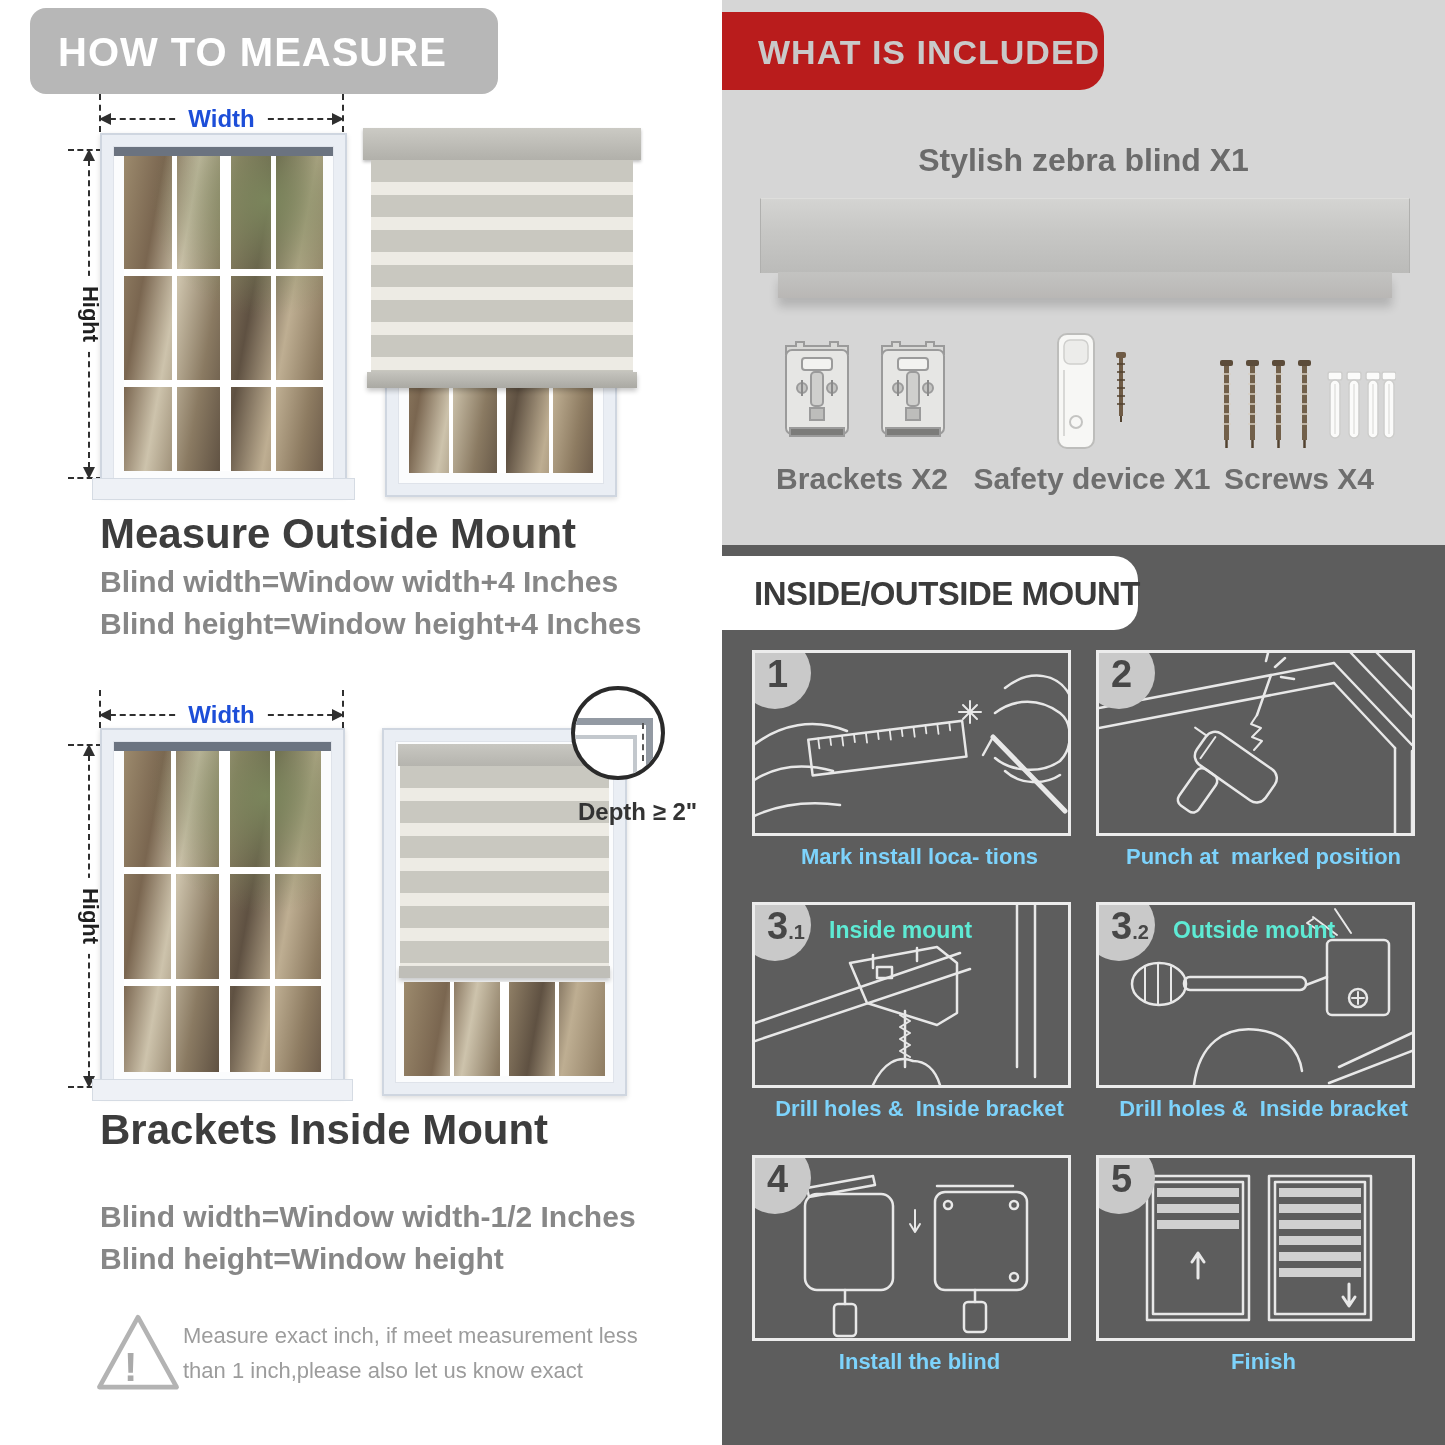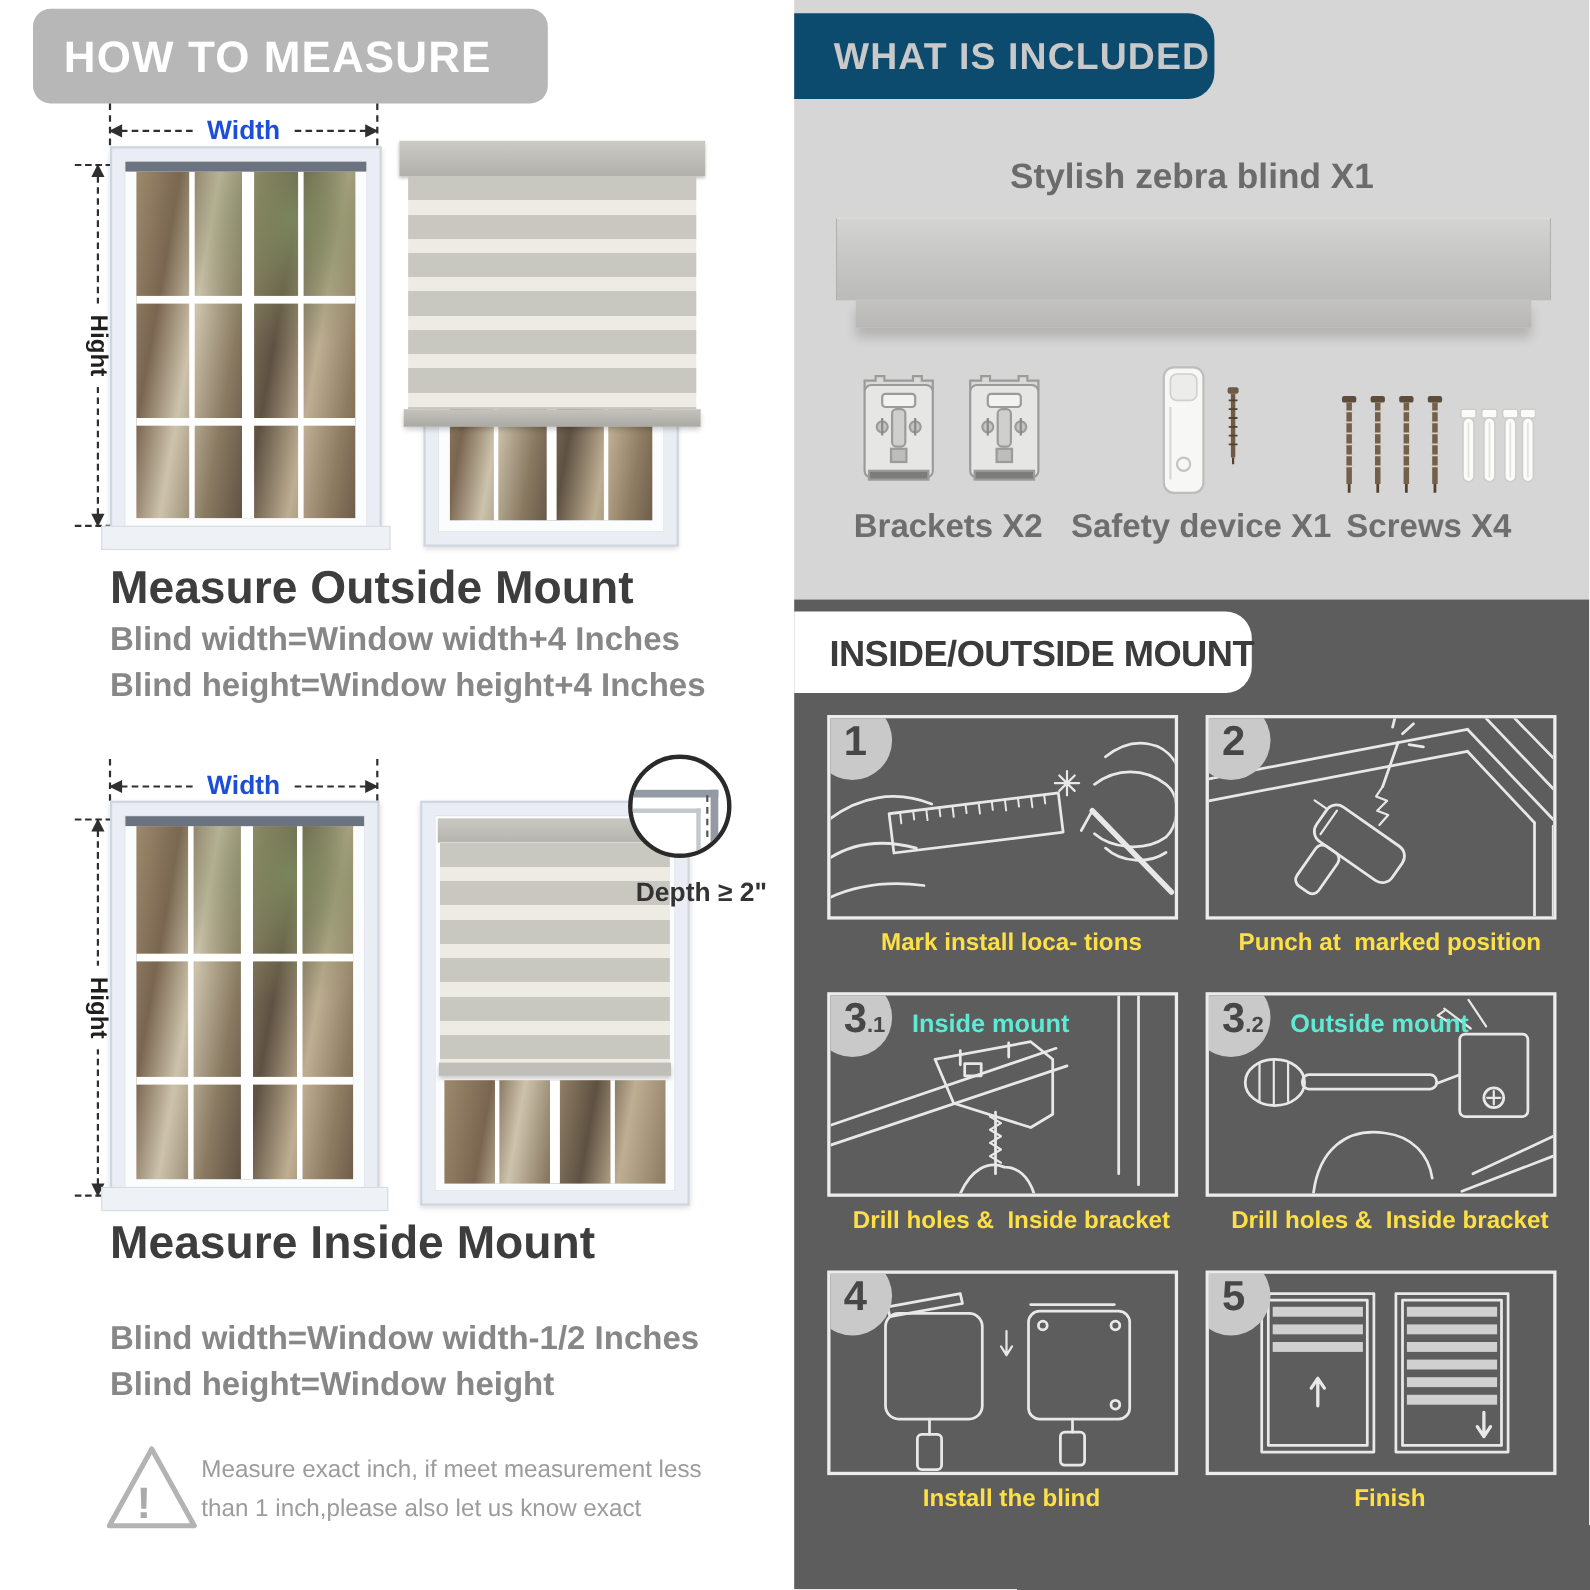--- a/index.html
+++ b/index.html
@@ -47,41 +47,41 @@
   .mag-a{position:absolute;left:-25%;top:32%;width:108%;height:130%;border-top:7px solid #939aa3;border-right:7px solid #939aa3;}
   .mag-b{position:absolute;left:-25%;top:52%;width:92%;height:130%;border-top:4px solid #c3c8cd;border-right:4px solid #c3c8cd;}
   .mag-d{position:absolute;right:20%;top:38%;height:44%;width:0;border-left:2px dashed #555;}
   .depth-label{position:absolute;left:578px;top:798px;font-size:24px;font-weight:bold;color:#333;white-space:nowrap;}
 
   .note-text{position:absolute;left:183px;top:1318px;width:492px;font-size:22px;color:#9c9c9c;line-height:1.6;}
   .note-mark{position:absolute;left:124px;top:1345px;font-size:40px;font-weight:bold;color:#aaaaaa;}
 
   
   .panel-included{position:absolute;left:722px;top:0;width:723px;height:545px;background:#d6d6d6;}
-  .banner-included{position:absolute;left:0;top:12px;width:382px;height:78px;background:#0c4a6e;
+  .banner-included{position:absolute;left:0;top:12px;width:382px;height:78px;background:#b91c1c;
     border-radius:0 24px 24px 0;line-height:80px;padding-left:36px;font-size:34px;font-weight:bold;
     color:#c9c9c9;letter-spacing:1px;box-sizing:border-box;white-space:nowrap;}
   .product-label{position:absolute;left:0;right:0;top:142px;text-align:center;font-size:32px;font-weight:bold;color:#6b6b6b;}
   .rail-main{position:absolute;left:38px;top:198px;width:648px;height:74px;
     background:linear-gradient(180deg,#d4d4d2 0%,#c7c7c5 45%,#bbbbb9 100%);
     border-left:1px solid #b0b0ae;border-right:1px solid #b0b0ae;border-top:1px solid #dededc;}
   .rail-lip{position:absolute;left:56px;top:272px;width:614px;height:26px;
     background:linear-gradient(180deg,#c3c3c1,#b9b7b5);box-shadow:0 9px 10px rgba(0,0,0,.16);}
   .item-label{position:absolute;top:462px;transform:translateX(-50%);font-size:30px;font-weight:bold;color:#6e6e6e;white-space:nowrap;}
 
   .panel-mount{position:absolute;left:722px;top:545px;width:723px;height:900px;background:#5d5d5d;text-align:center;}
   .banner-mount{position:absolute;left:0;top:11px;width:416px;height:74px;background:#ffffff;
     border-radius:0 24px 24px 0;line-height:76px;padding-left:32px;font-size:33px;font-weight:bold;
     color:#3b3b3b;letter-spacing:-0.5px;box-sizing:border-box;white-space:nowrap;}
   .step{position:absolute;width:319px;height:186px;border:3px solid #ececec;overflow:hidden;box-sizing:border-box;}
   .badge{position:absolute;left:-16px;top:-16px;width:72px;height:72px;border-radius:50%;background:#c9c9c9;z-index:3;}
   .badge-num{position:absolute;left:12px;top:0px;font-size:38px;font-weight:bold;color:#474747;z-index:4;}
   .badge-sub{font-size:20px;}
   .step-label{position:absolute;left:74px;top:12px;font-size:23px;font-weight:bold;color:#5eead4;z-index:4;white-space:nowrap;}
-  .caption{position:absolute;width:335px;font-size:22px;font-weight:bold;color:#fde047;white-space:pre-wrap;}
+  .caption{position:absolute;width:335px;font-size:22px;font-weight:bold;color:#7dd3fc;white-space:pre-wrap;}
   .step svg{position:absolute;left:0;top:0;}
 </style>
 </head>
 <body>
 
 <div class="stage">
 
   <div class="banner-left">HOW TO MEASURE</div>
 
   <div class="tick-v" style="left:99px;top:94px;"></div>
@@ -174,21 +174,21 @@
     </div>
   </div>
 
   <div class="mag">
     <div class="mag-a"></div>
     <div class="mag-b"></div>
     <div class="mag-d"></div>
   </div>
   <div class="depth-label">Depth ≥ 2"</div>
 
-  <div class="h1" style="left:100px;top:1106px;">Measure Inside Mount</div>
+  <div class="h1" style="left:100px;top:1106px;">Brackets Inside Mount</div>
   <div class="sub" style="left:100px;top:1200px;">Blind width=Window width-1/2 Inches</div>
   <div class="sub" style="left:100px;top:1242px;">Blind height=Window height</div>
 
   <svg class="abs" style="left:92px;top:1308px;" width="92" height="92" viewBox="0 0 100 100">
     <path d="M50 10 L92 86 L8 86 Z" fill="none" stroke="#b3b3b3" stroke-width="5" stroke-linejoin="round"></path>
   </svg>
   <div class="note-mark">!</div>
   <div class="note-text">
     <div>Measure exact inch, if meet measurement less</div>
     <div>than 1 inch,please also let us know exact</div>

